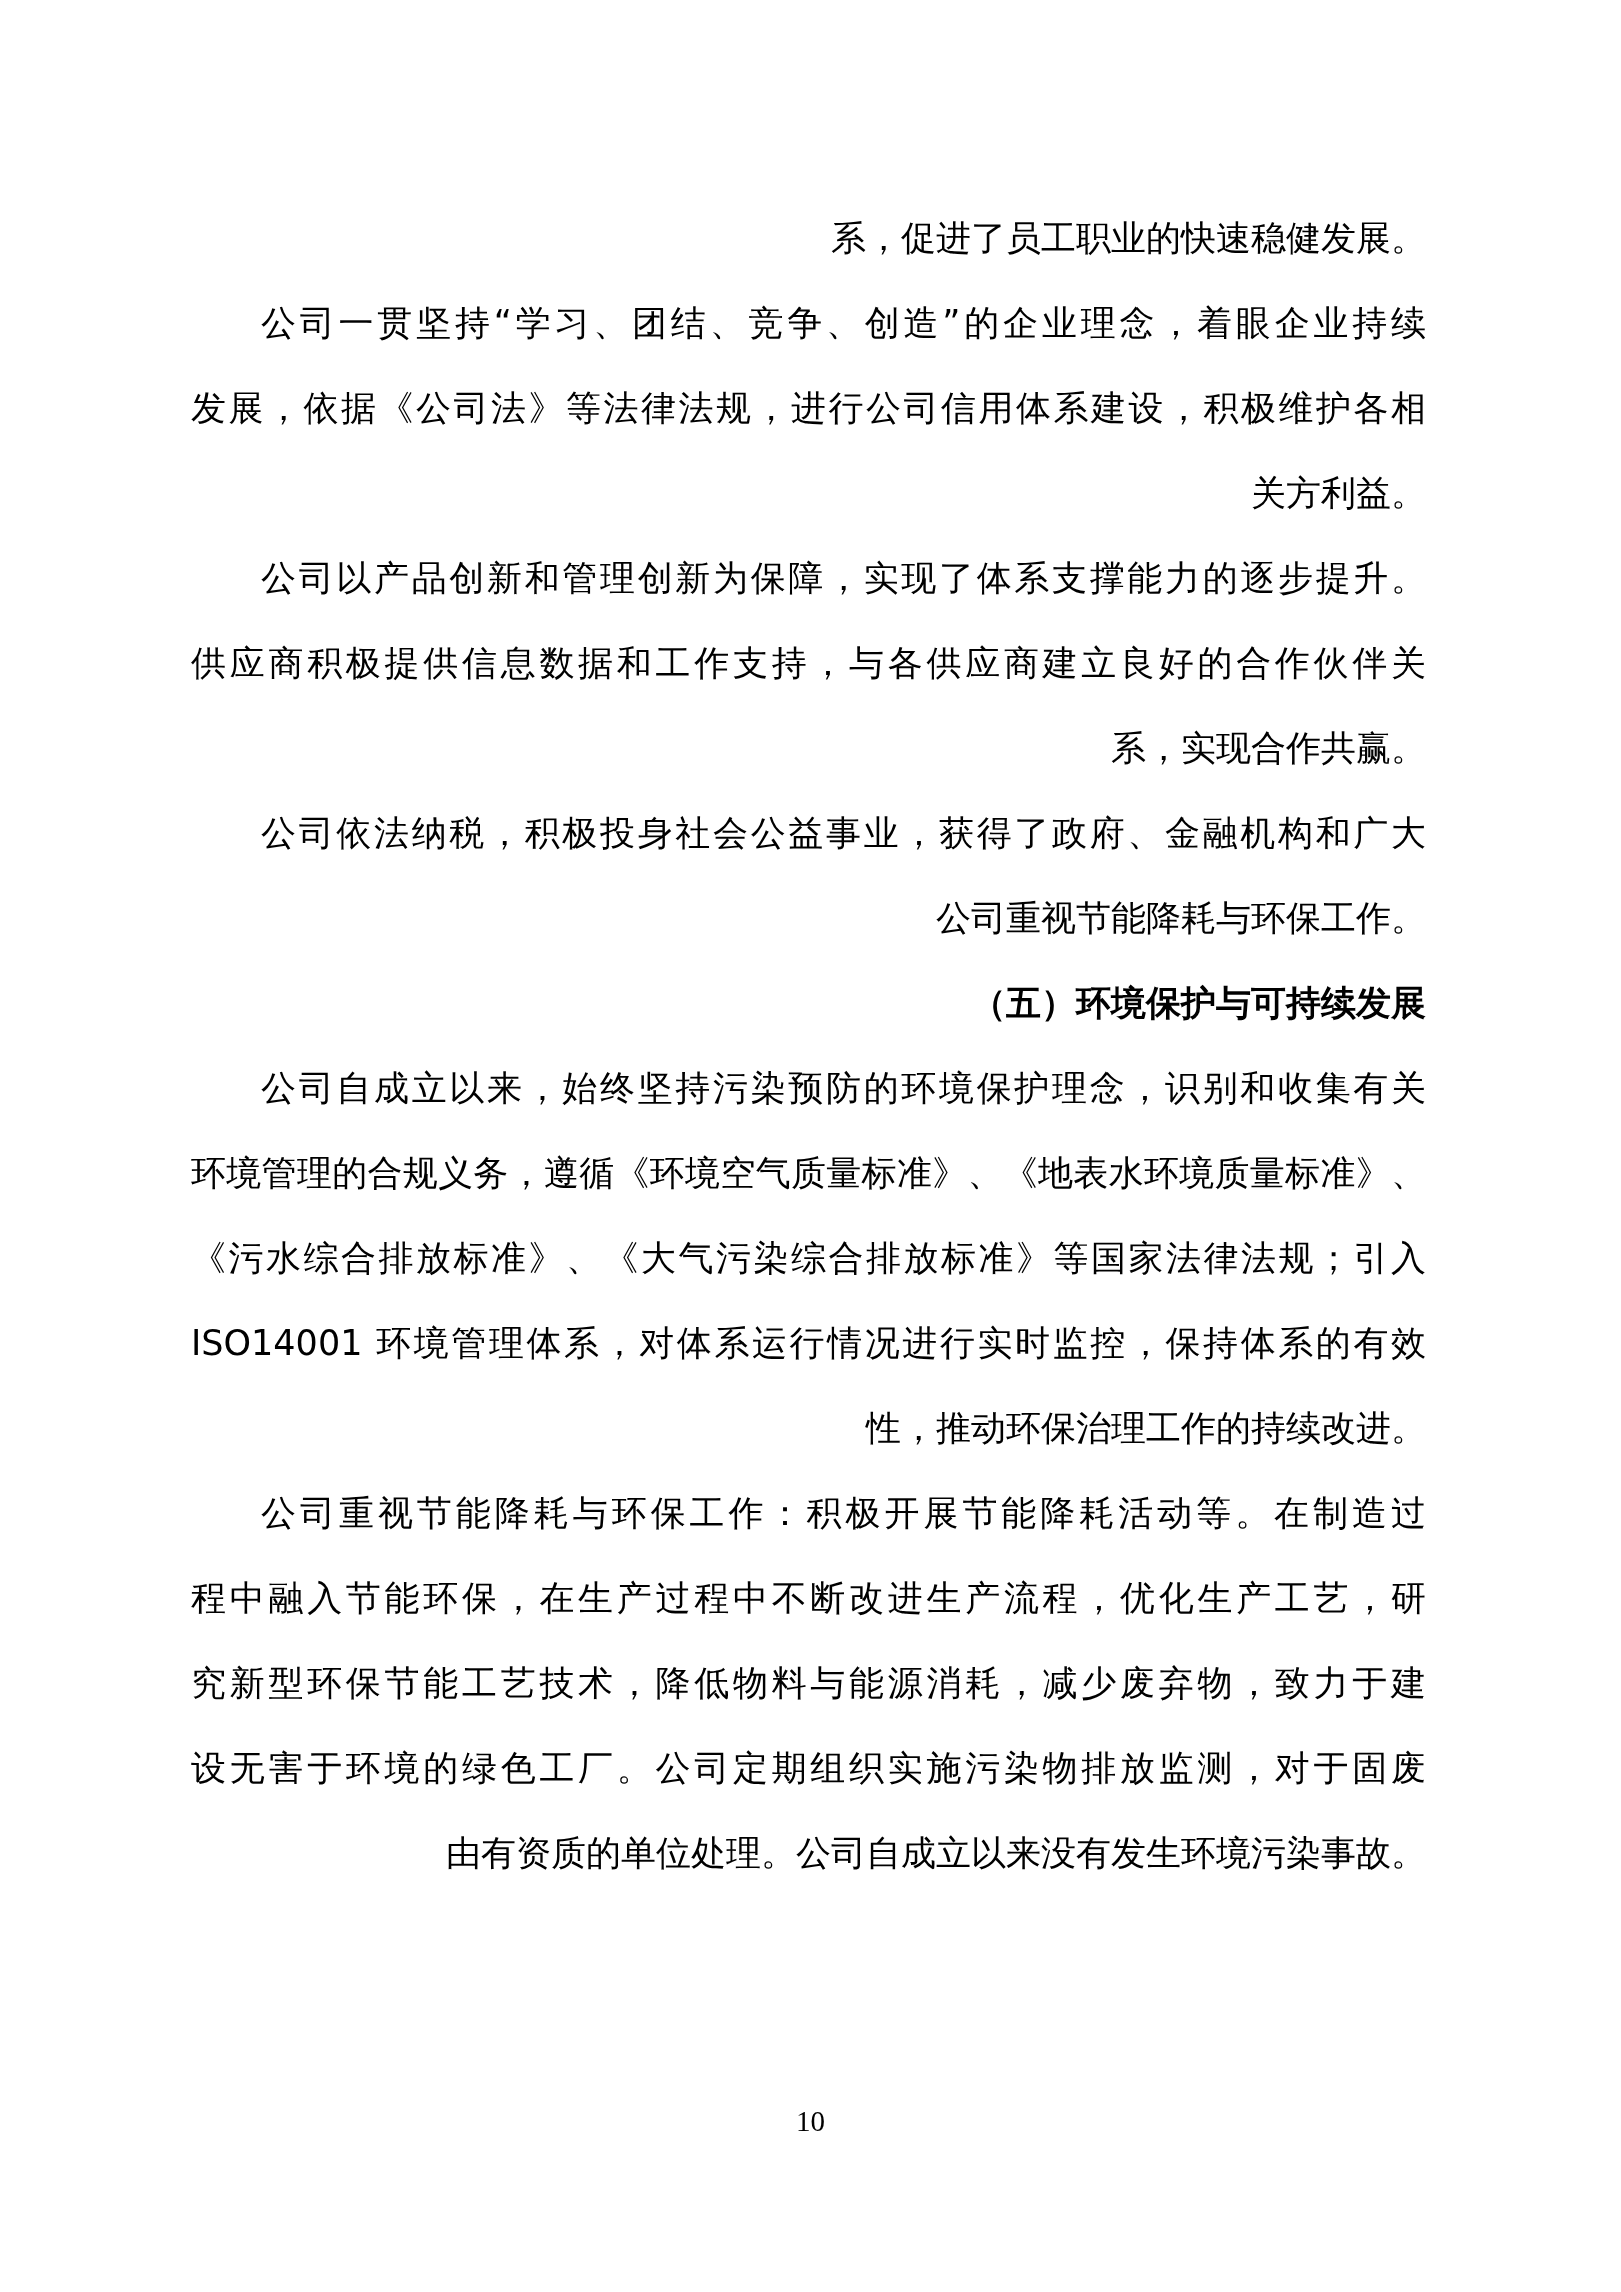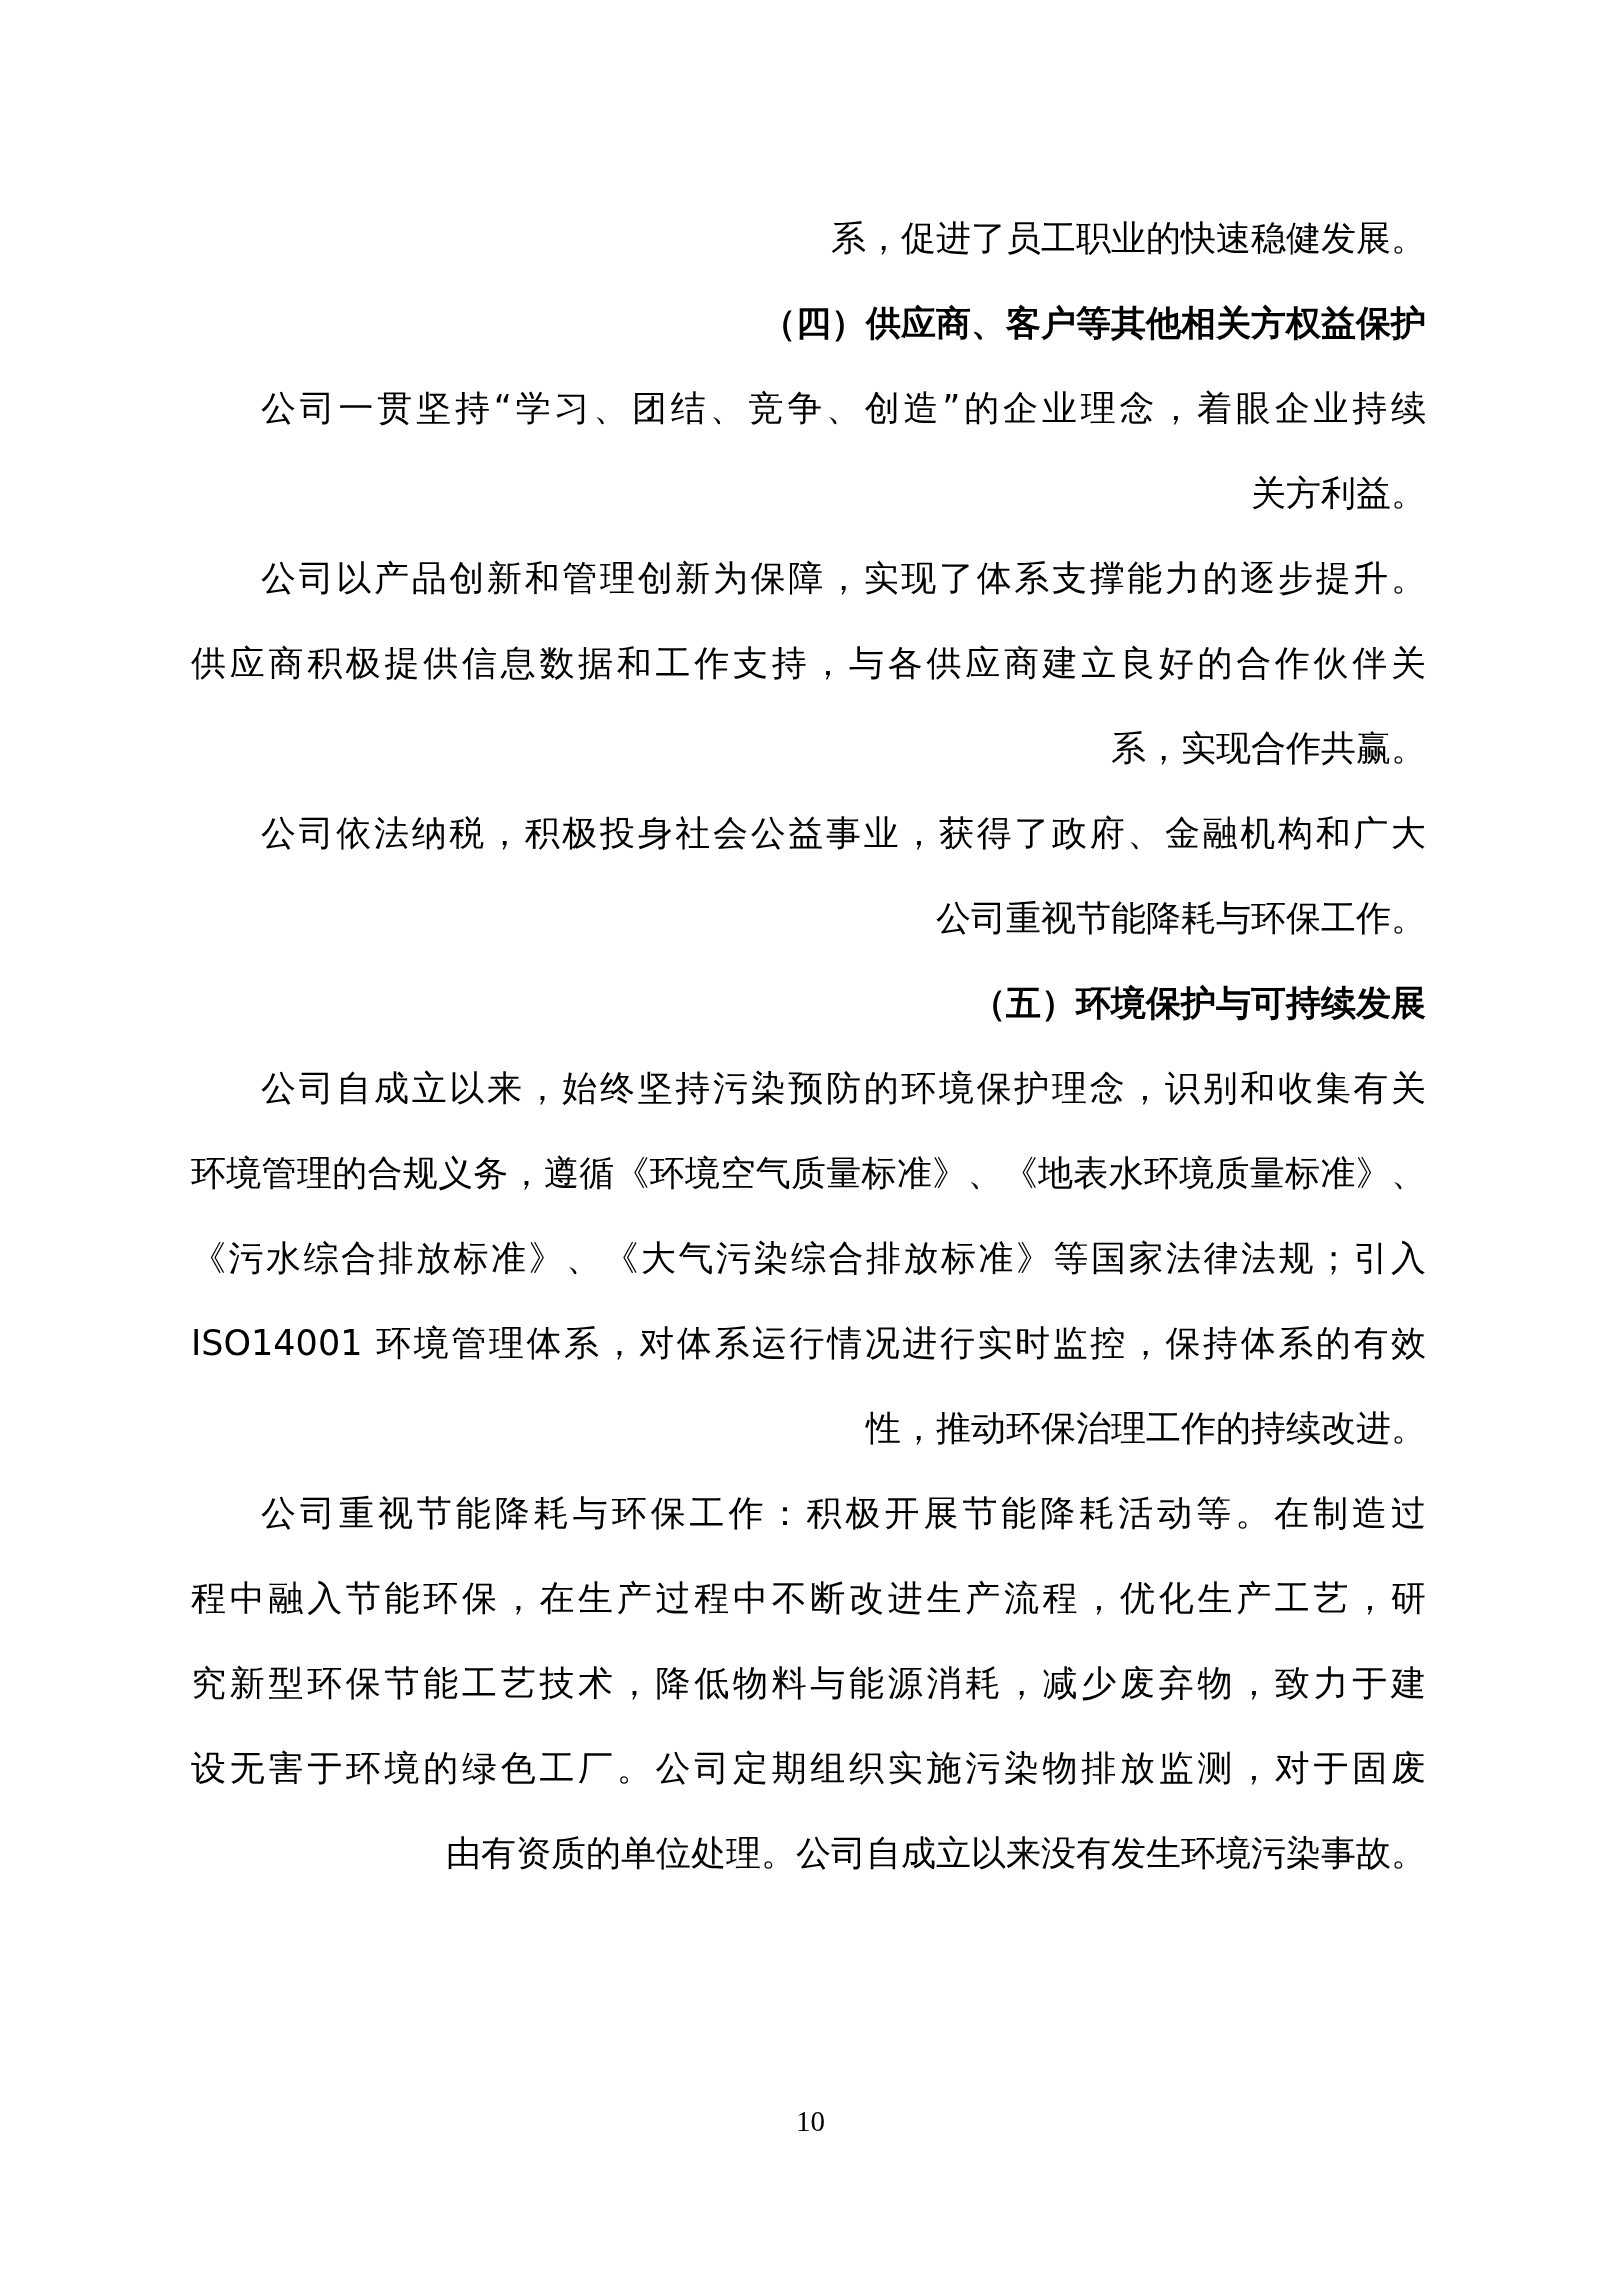--- a/index.html
+++ b/index.html
@@ -51,22 +51,22 @@
     font-size: 29px;
     color: #000000;
   }
 </style>
 </head>
 <body>
 
 <div class="page">
   <div class="content">
     <div class="line">系，促进了员工职业的快速稳健发展。</div>
-    <div class="line heading indent">（四）供应商、客户等其他相关方权益保护</div>
     <div class="line indent flush">公司一贯坚持“学习、团结、竞争、创造”的企业理念，着眼企业持续</div>
+    <div class="line flush">发展，依据《公司法》等法律法规，进行公司信用体系建设，积极维护各相</div>
     <div class="line">关方利益。</div>
     <div class="line indent flush">公司以产品创新和管理创新为保障，实现了体系支撑能力的逐步提升。</div>
     <div class="line flush">供应商积极提供信息数据和工作支持，与各供应商建立良好的合作伙伴关</div>
     <div class="line">系，实现合作共赢。</div>
     <div class="line indent flush">公司依法纳税，积极投身社会公益事业，获得了政府、金融机构和广大</div>
     <div class="line">公司重视节能降耗与环保工作。</div>
     <div class="line heading indent">（五）环境保护与可持续发展</div>
     <div class="line indent flush">公司自成立以来，始终坚持污染预防的环境保护理念，识别和收集有关</div>
     <div class="line flush">环境管理的合规义务，遵循《环境空气质量标准》、《地表水环境质量标准》、</div>
     <div class="line flush">《污水综合排放标准》、《大气污染综合排放标准》等国家法律法规；引入</div>

